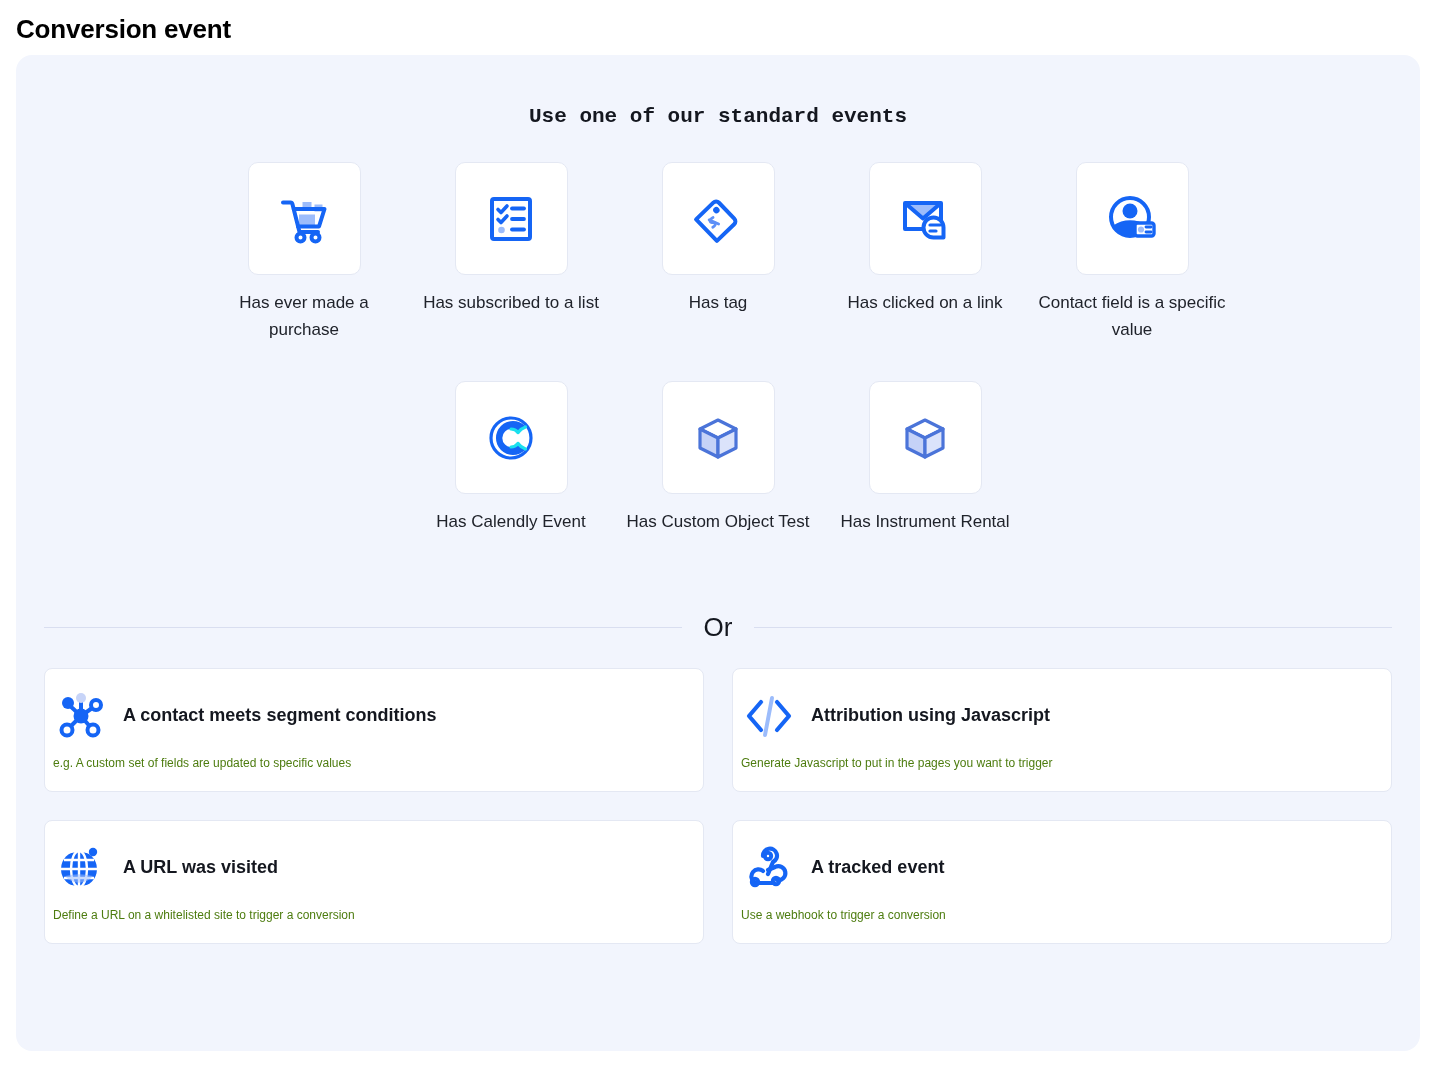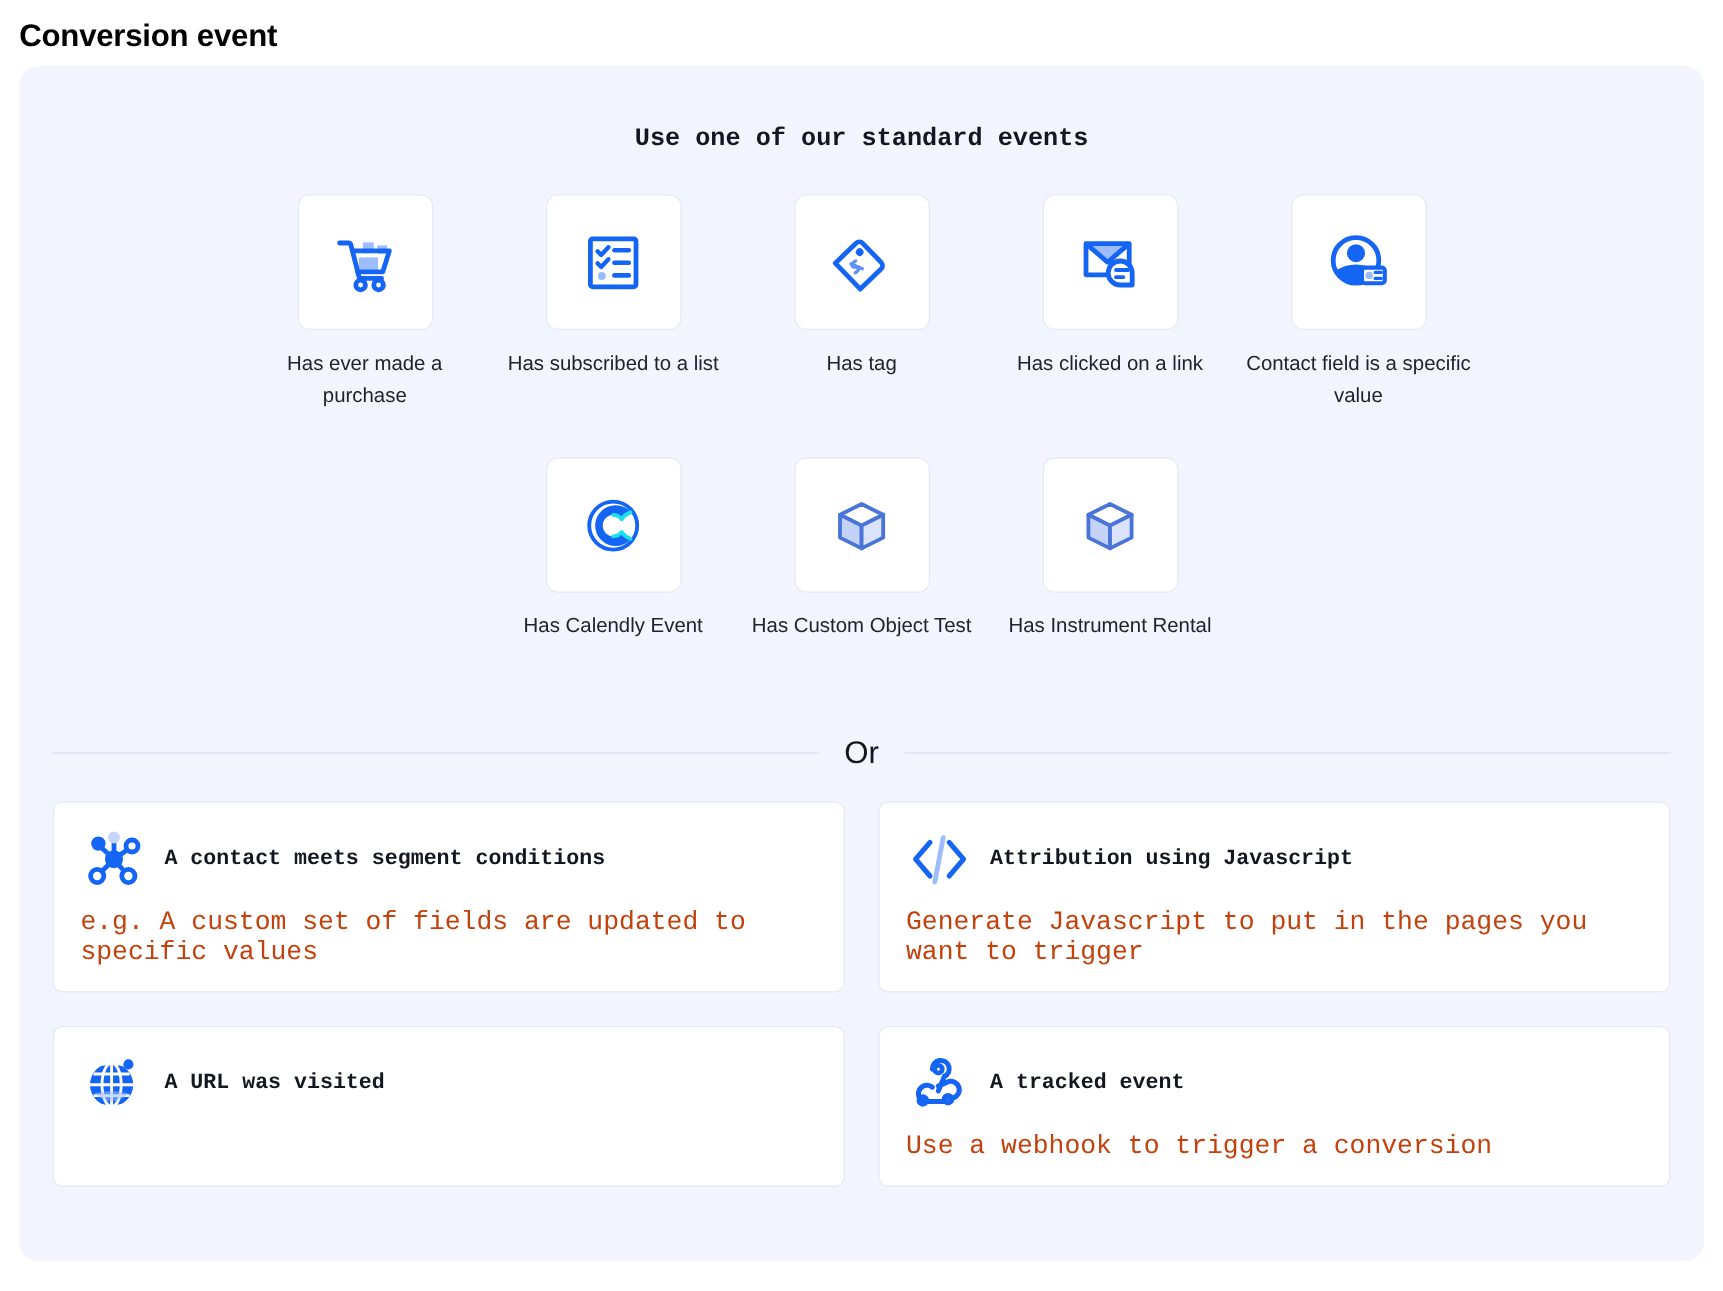--- a/index.html
+++ b/index.html
@@ -97,24 +97,23 @@
     margin: 0 28px;
     margin-top: 25px;
     display: grid;
     grid-template-columns: 1fr 1fr;
     gap: 28px 28px;
   }
   .option-card {
     background: #ffffff;
     border: 1px solid #e4e8f3;
     border-radius: 8px;
-    padding: 17px 22px 20px 22px;
+    padding: 17px 22px 20px 8px;
     min-height: 124px;
     cursor: pointer;
-    font-family: Liberation Mono, monospace;
   }
   .option-head {
     display: flex;
     align-items: center;
     gap: 14px;
     min-height: 60px;
   }
   .option-icon {
     width: 56px;
     height: 56px;
@@ -123,22 +122,22 @@
     align-items: center;
     justify-content: center;
   }
   .option-title {
     font-size: 18px;
     font-weight: 700;
     color: #14171f;
   }
   .option-desc {
     margin-top: 10px;
-    font-size: 22px;
-    color: #c2410c;
+    font-size: 12px;
+    color: #4d7c0f;
   }
   svg { display: block; }
 </style>
 </head>
 <body>
 
 <div class="page">
 
   <div class="page-title">Conversion event</div>
 
@@ -336,20 +335,21 @@
               <ellipse cx="25" cy="28" rx="8" ry="18" fill="none" stroke="#ffffff" stroke-width="2.4"></ellipse>
               <line x1="25" y1="10" x2="25" y2="46" stroke="#ffffff" stroke-width="2.4"></line>
               <line x1="7" y1="28" x2="43" y2="28" stroke="#ffffff" stroke-width="2.4"></line>
               <path d="M10 19 H40 M10 37 H40" fill="none" stroke="#ffffff" stroke-width="2.4"></path>
               <path d="M11 35 a18 18 0 0 0 28 0 a60 60 0 0 0 -28 0 Z" fill="#9cbcfb" opacity="0.55"></path>
               <circle cx="39" cy="11" r="4.2" fill="#1565f5"></circle>
             </svg>
           </span>
           <span class="option-title">A URL was visited</span>
         </div>
+        <div class="option-desc">Define a URL on a whitelisted site to trigger a conversion</div>
       </div>
 
       <div class="option-card">
         <div class="option-head">
           <span class="option-icon">
             <svg width="54" height="54" viewBox="0 0 54 54">
               <path d="M21 15 a7 7 0 1 1 10 6 l-5 12" fill="none" stroke="#1565f5" stroke-width="4.2" stroke-linecap="round"></path>
               <path d="M12 41 a7 7 0 1 1 9 -11" fill="none" stroke="#1565f5" stroke-width="4.2" stroke-linecap="round"></path>
               <path d="M14 42 H32" fill="none" stroke="#1565f5" stroke-width="4.2" stroke-linecap="round"></path>
               <path d="M26 29 l7 -3 a7 7 0 1 1 2 13" fill="none" stroke="#1565f5" stroke-width="4.2" stroke-linecap="round"></path>

